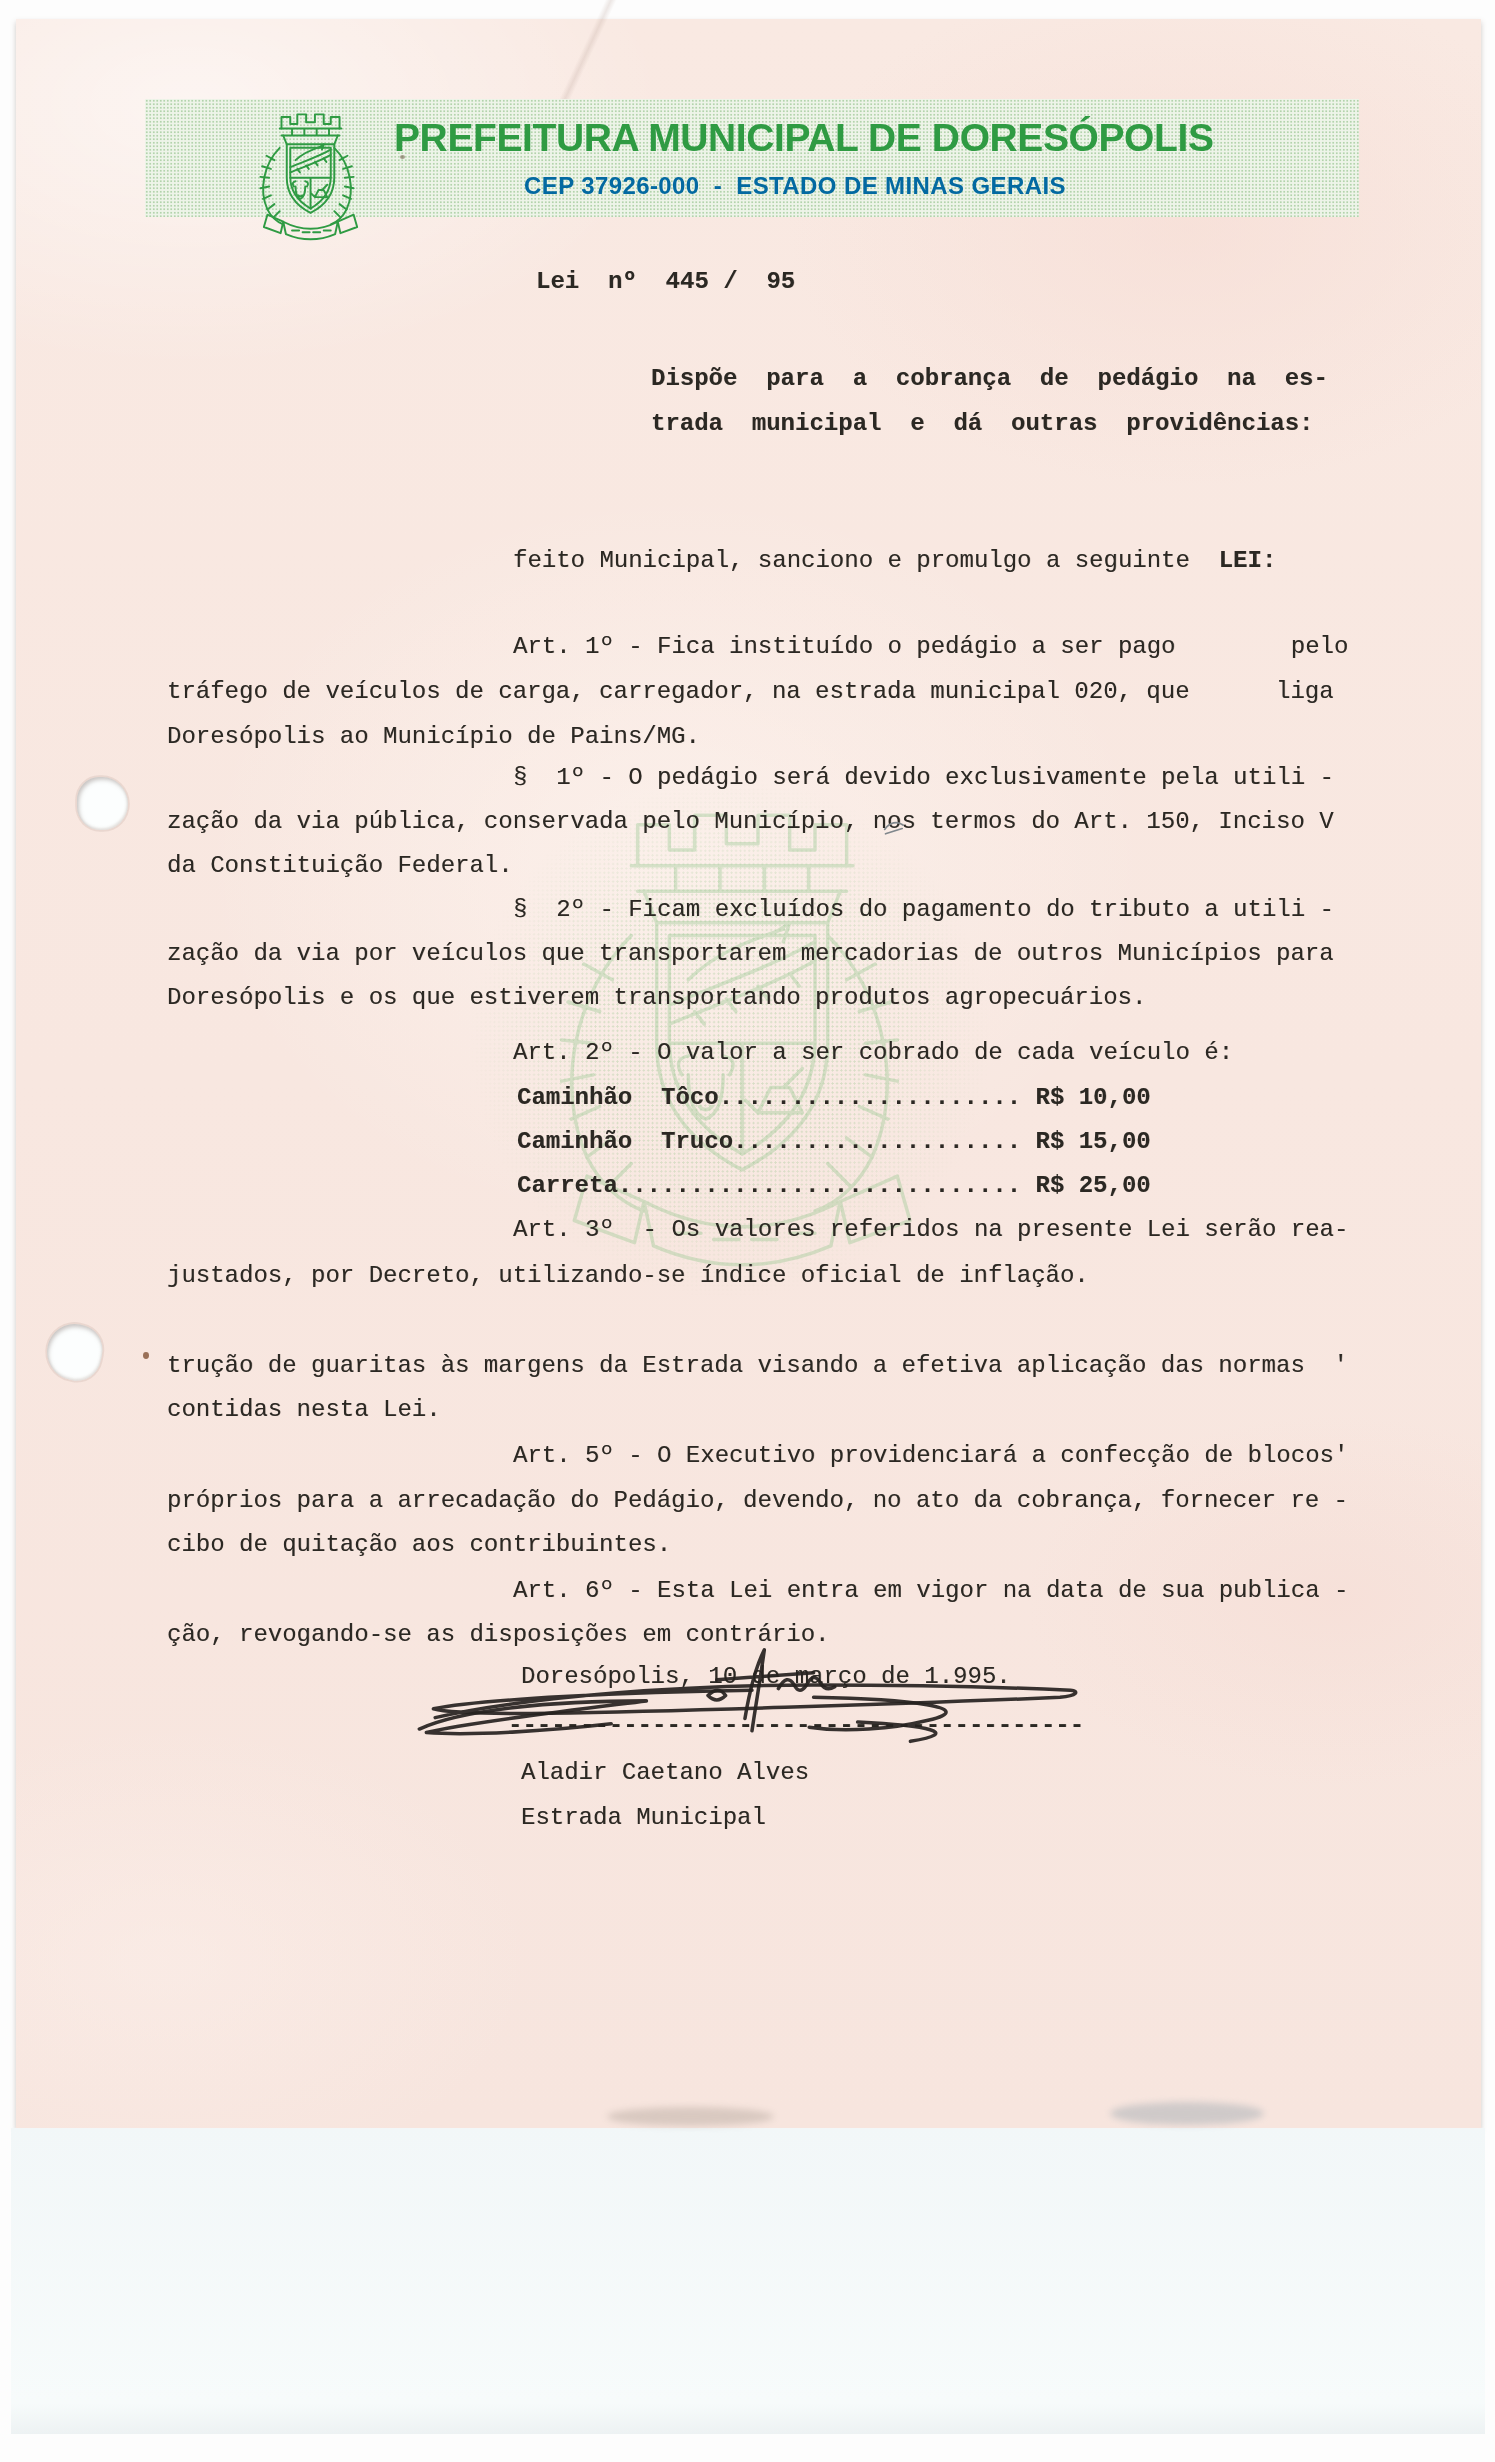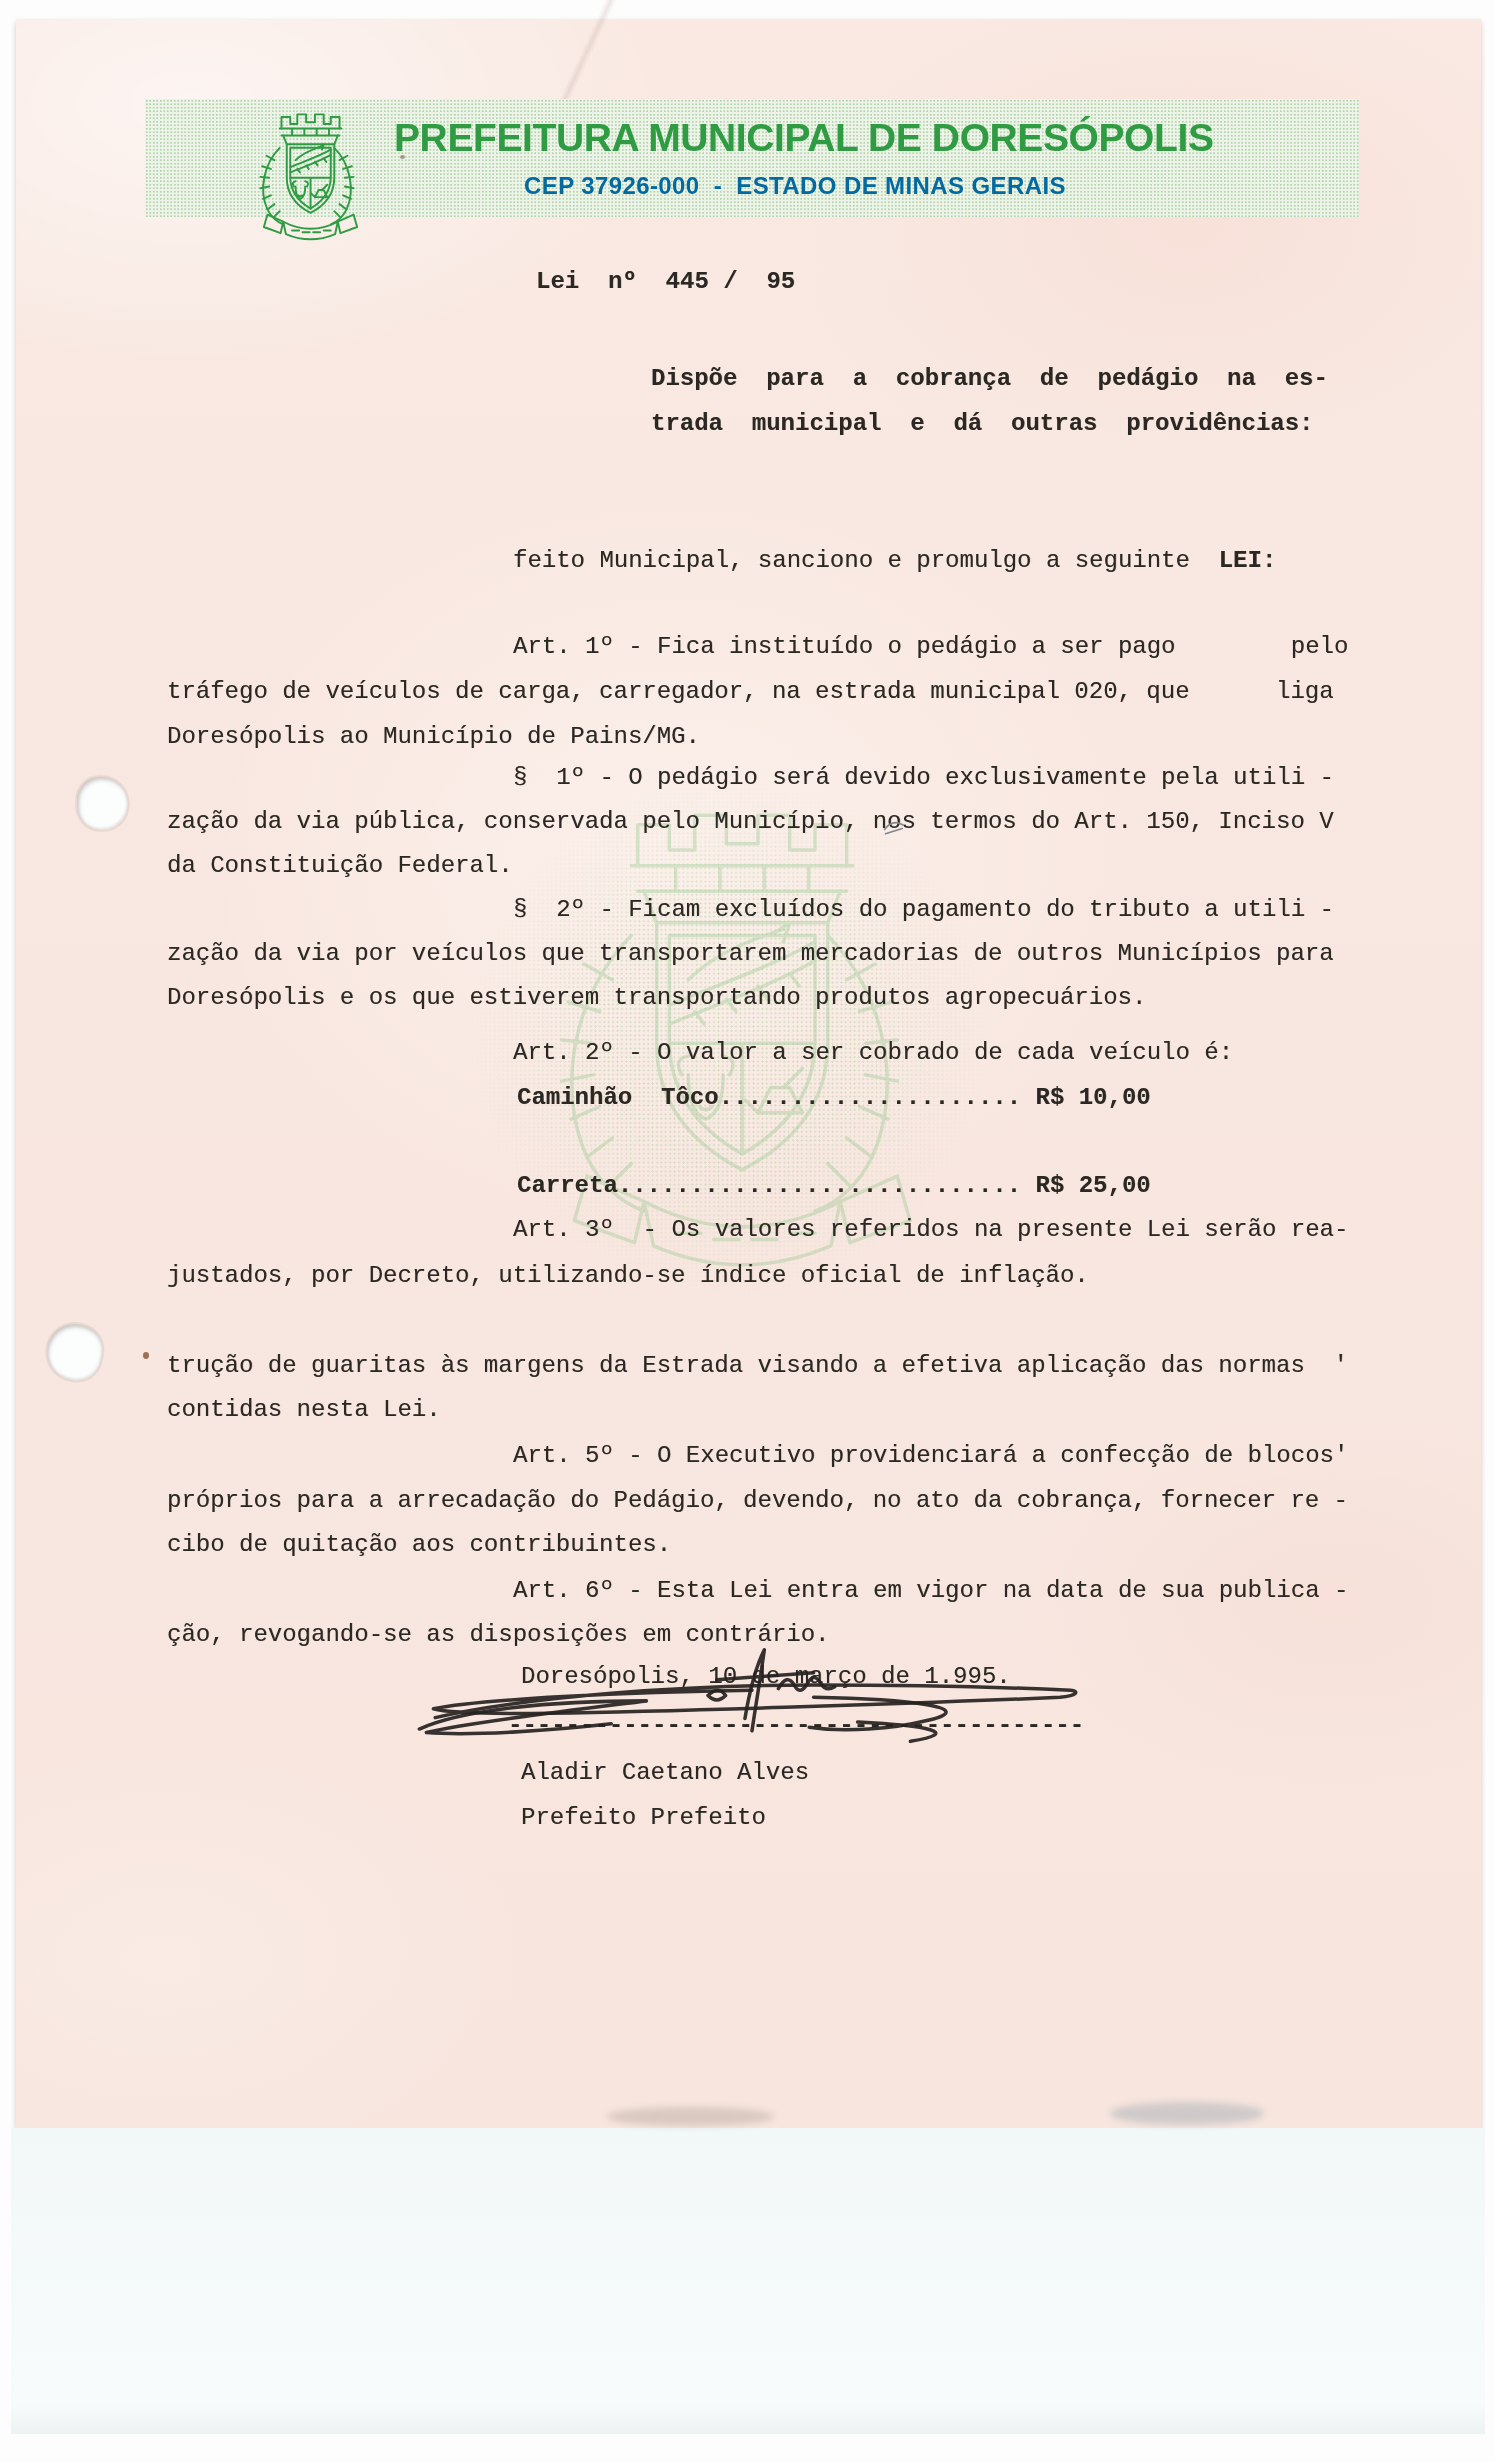--- a/index.html
+++ b/index.html
@@ -116,36 +116,37 @@
   <div class="ln x-marg" style="top:676px">tráfego de veículos de carga, carregador, na estrada municipal 020, que      liga</div>
   <div class="ln x-marg" style="top:721px">Doresópolis ao Município de Pains/MG.</div>
   <div class="ln x-ind" style="top:762px">§  1º - O pedágio será devido exclusivamente pela utili -</div>
   <div class="ln x-marg" style="top:806px">zação da via pública, conservada pelo Município, nos termos do Art. 150, Inciso V</div>
   <div class="ln x-marg" style="top:850px">da Constituição Federal.</div>
   <div class="ln x-ind" style="top:894px">§  2º - Ficam excluídos do pagamento do tributo a utili -</div>
   <div class="ln x-marg" style="top:938px">zação da via por veículos que transportarem mercadorias de outros Municípios para</div>
   <div class="ln x-marg" style="top:982px">Doresópolis e os que estiverem transportando produtos agropecuários.</div>
   <div class="ln x-ind" style="top:1037px">Art. 2º - O valor a ser cobrado de cada veículo é:</div>
   <div class="ln b x-price" style="top:1082px">Caminhão  Tôco..................... R$ 10,00</div>
+  <div class="ln b x-price" style="top:1126px">Caminhão  Truco.................... R$ 15,00</div>
   <div class="ln b x-price" style="top:1170px">Carreta............................ R$ 25,00</div>
   <div class="ln x-ind" style="top:1214px">Art. 3º  - Os valores referidos na presente Lei serão rea-</div>
   <div class="ln x-marg" style="top:1260px">justados, por Decreto, utilizando-se índice oficial de inflação.</div>
   <div class="ln x-marg" style="top:1350px">trução de guaritas às margens da Estrada visando a efetiva aplicação das normas  '</div>
   <div class="ln x-marg" style="top:1394px">contidas nesta Lei.</div>
   <div class="ln x-ind" style="top:1440px">Art. 5º - O Executivo providenciará a confecção de blocos'</div>
   <div class="ln x-marg" style="top:1485px">próprios para a arrecadação do Pedágio, devendo, no ato da cobrança, fornecer re -</div>
   <div class="ln x-marg" style="top:1529px">cibo de quitação aos contribuintes.</div>
   <div class="ln x-ind" style="top:1575px">Art. 6º - Esta Lei entra em vigor na data de sua publica -</div>
   <div class="ln x-marg" style="top:1619px">ção, revogando-se as disposições em contrário.</div>
 
   
   <div class="ln x-sig" style="top:1661px">Doresópolis, 10 de março de 1.995.</div>
   <div class="ln b" style="left:508px;top:1710px">----------------------------------------</div>
   <div class="ln x-sig" style="top:1757px">Aladir Caetano Alves</div>
-  <div class="ln x-sig" style="top:1802px">Prefeito Prefeito</div>
+  <div class="ln x-sig" style="top:1802px">Estrada Municipal</div>
 
   
   <svg class="sig-svg" width="704" height="132" viewBox="0 0 800 150">
     <path class="sig-path" d="M40 95 C150 70 330 58 470 58 C580 58 680 60 762 64 C772 65 770 70 750 72 C560 80 300 88 170 90 C100 91 55 90 38 85 C90 74 260 66 400 64"></path>
     <path class="sig-path" d="M22 108 C70 86 170 76 280 76 C200 86 80 100 30 112 C80 116 170 110 240 102"></path>
     <path class="sig-path" d="M392 96 C398 60 406 34 414 18 C410 48 404 82 400 110 M360 52 L470 44"></path>
     <path class="sig-path" d="M350 70 q12 -12 20 0 q-10 10 -20 0 M430 62 q10 -18 18 -4 q6 12 14 0 q8 -16 16 -2 q6 10 16 4"></path>
     <path class="sig-path" d="M470 72 C580 74 660 84 600 98 C560 108 505 112 465 106 M520 100 C600 104 640 112 580 122"></path>
   </svg>
 

